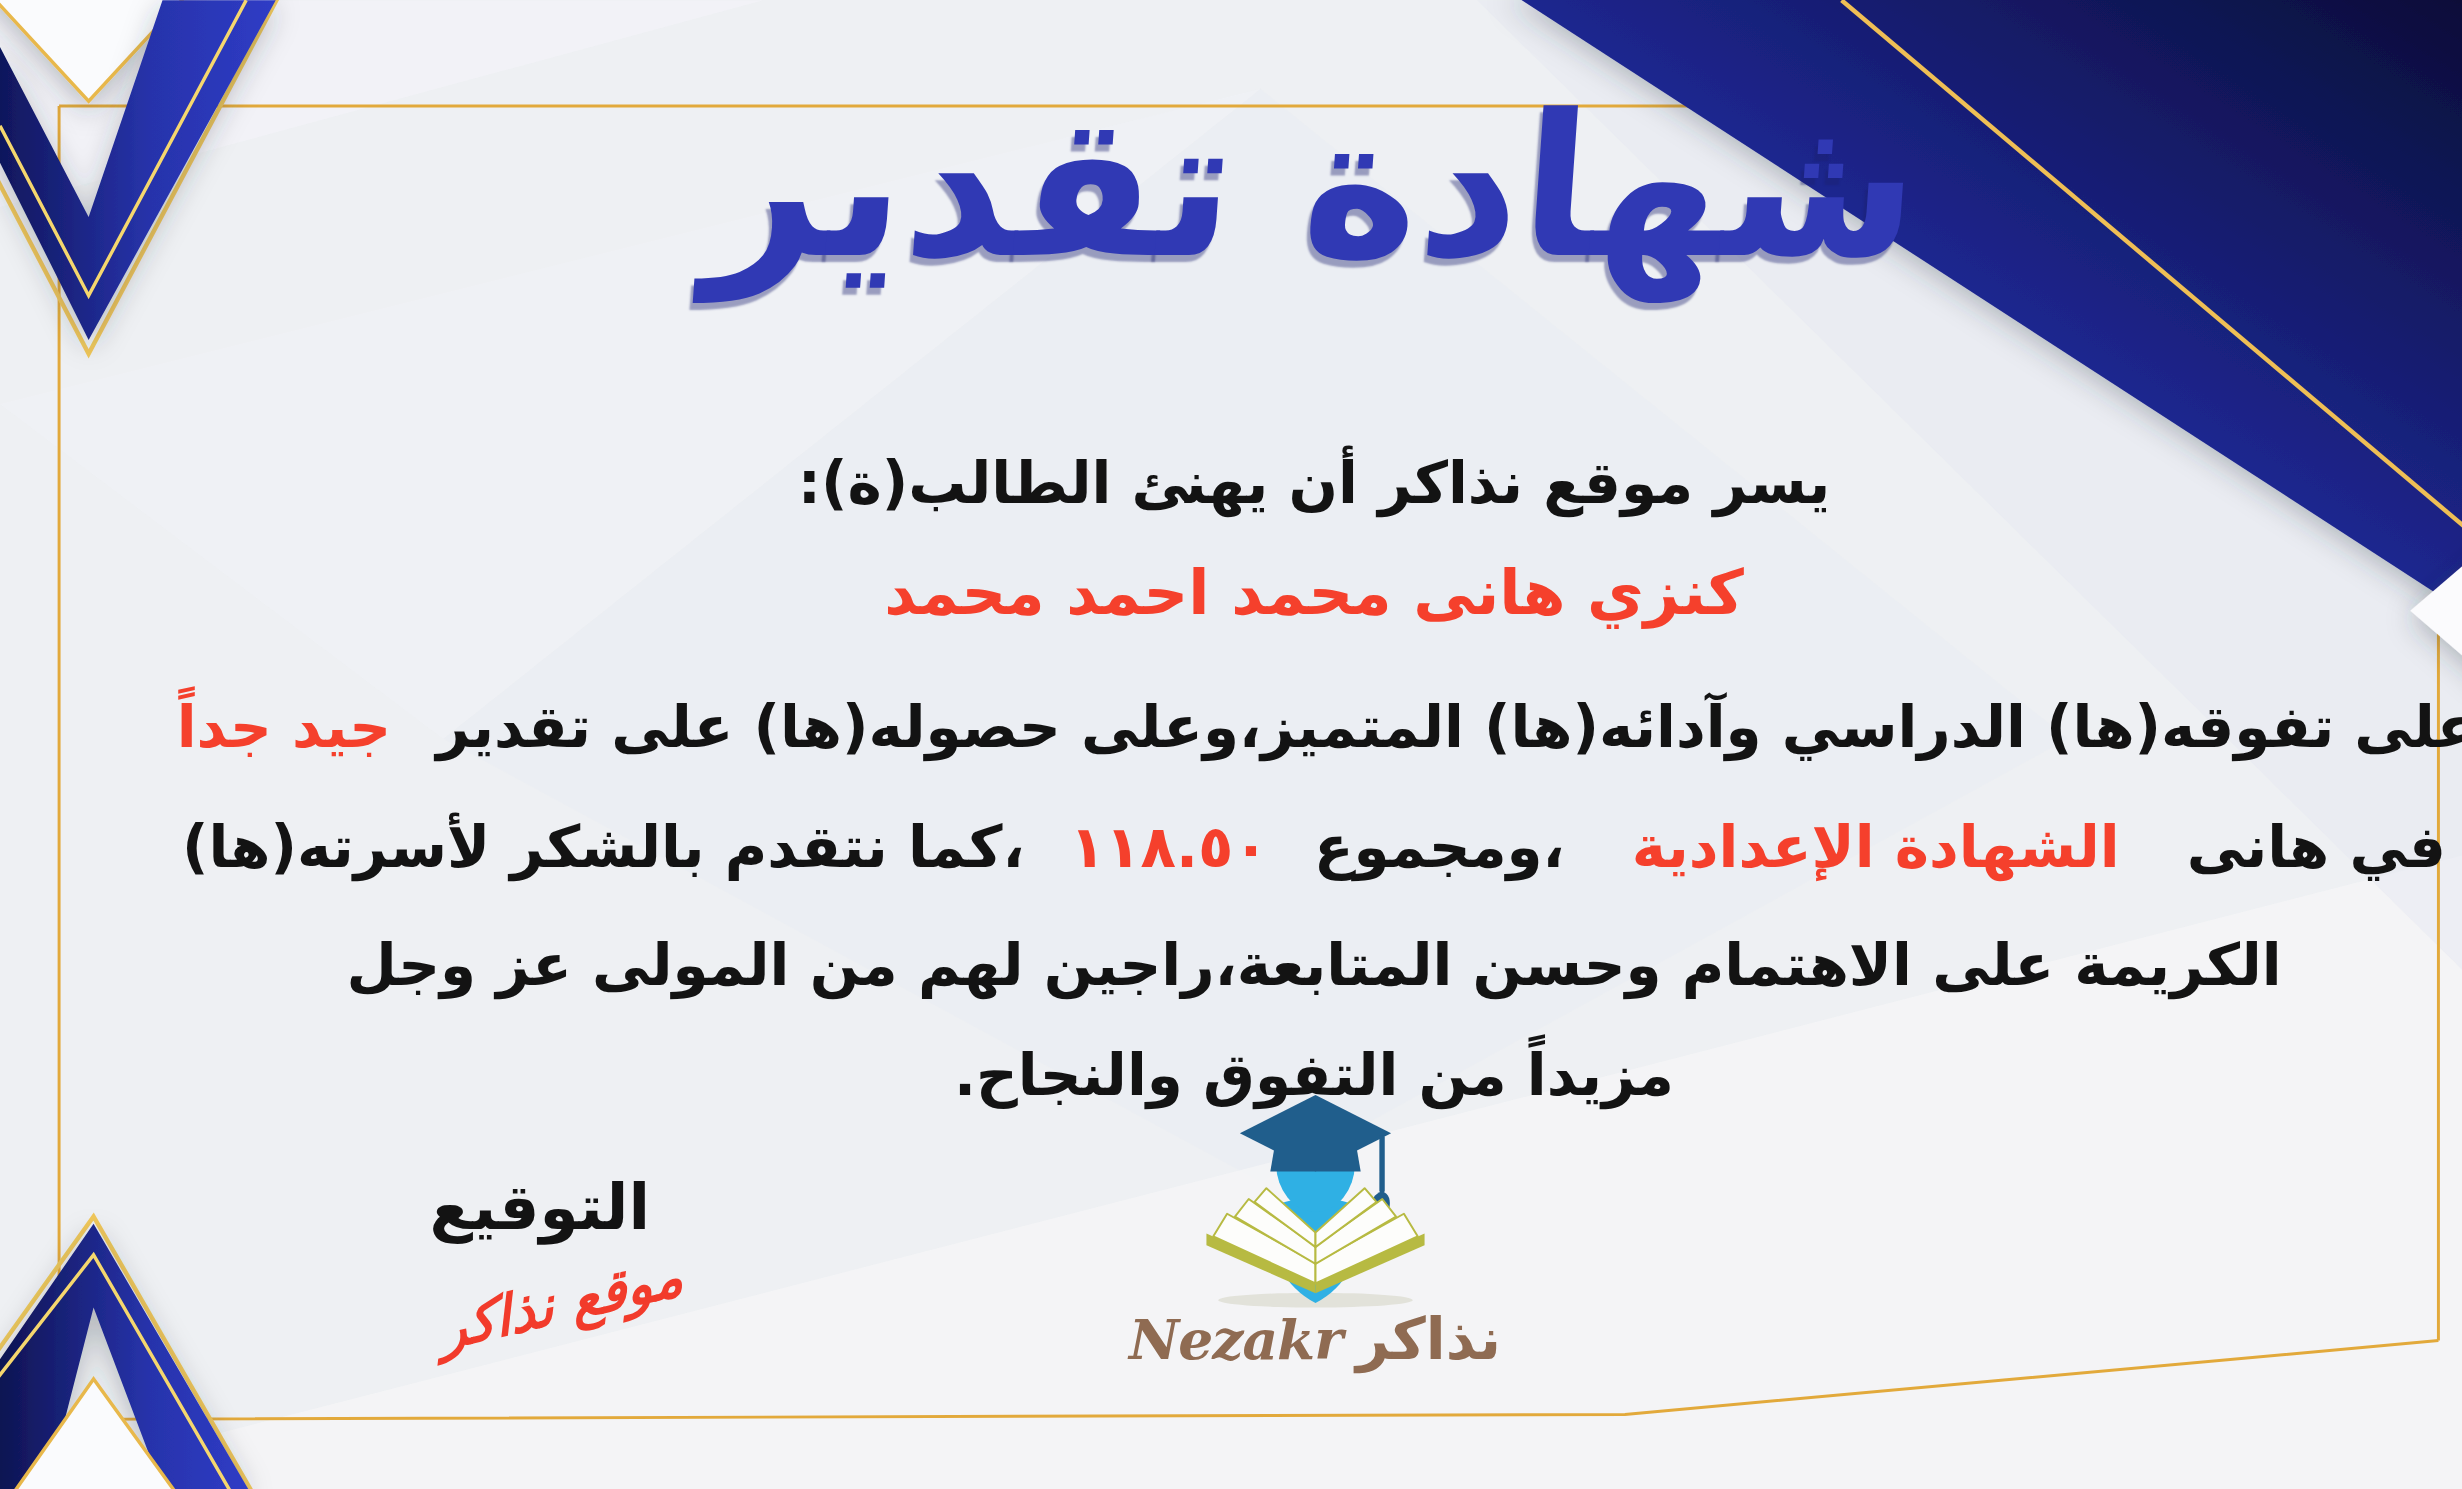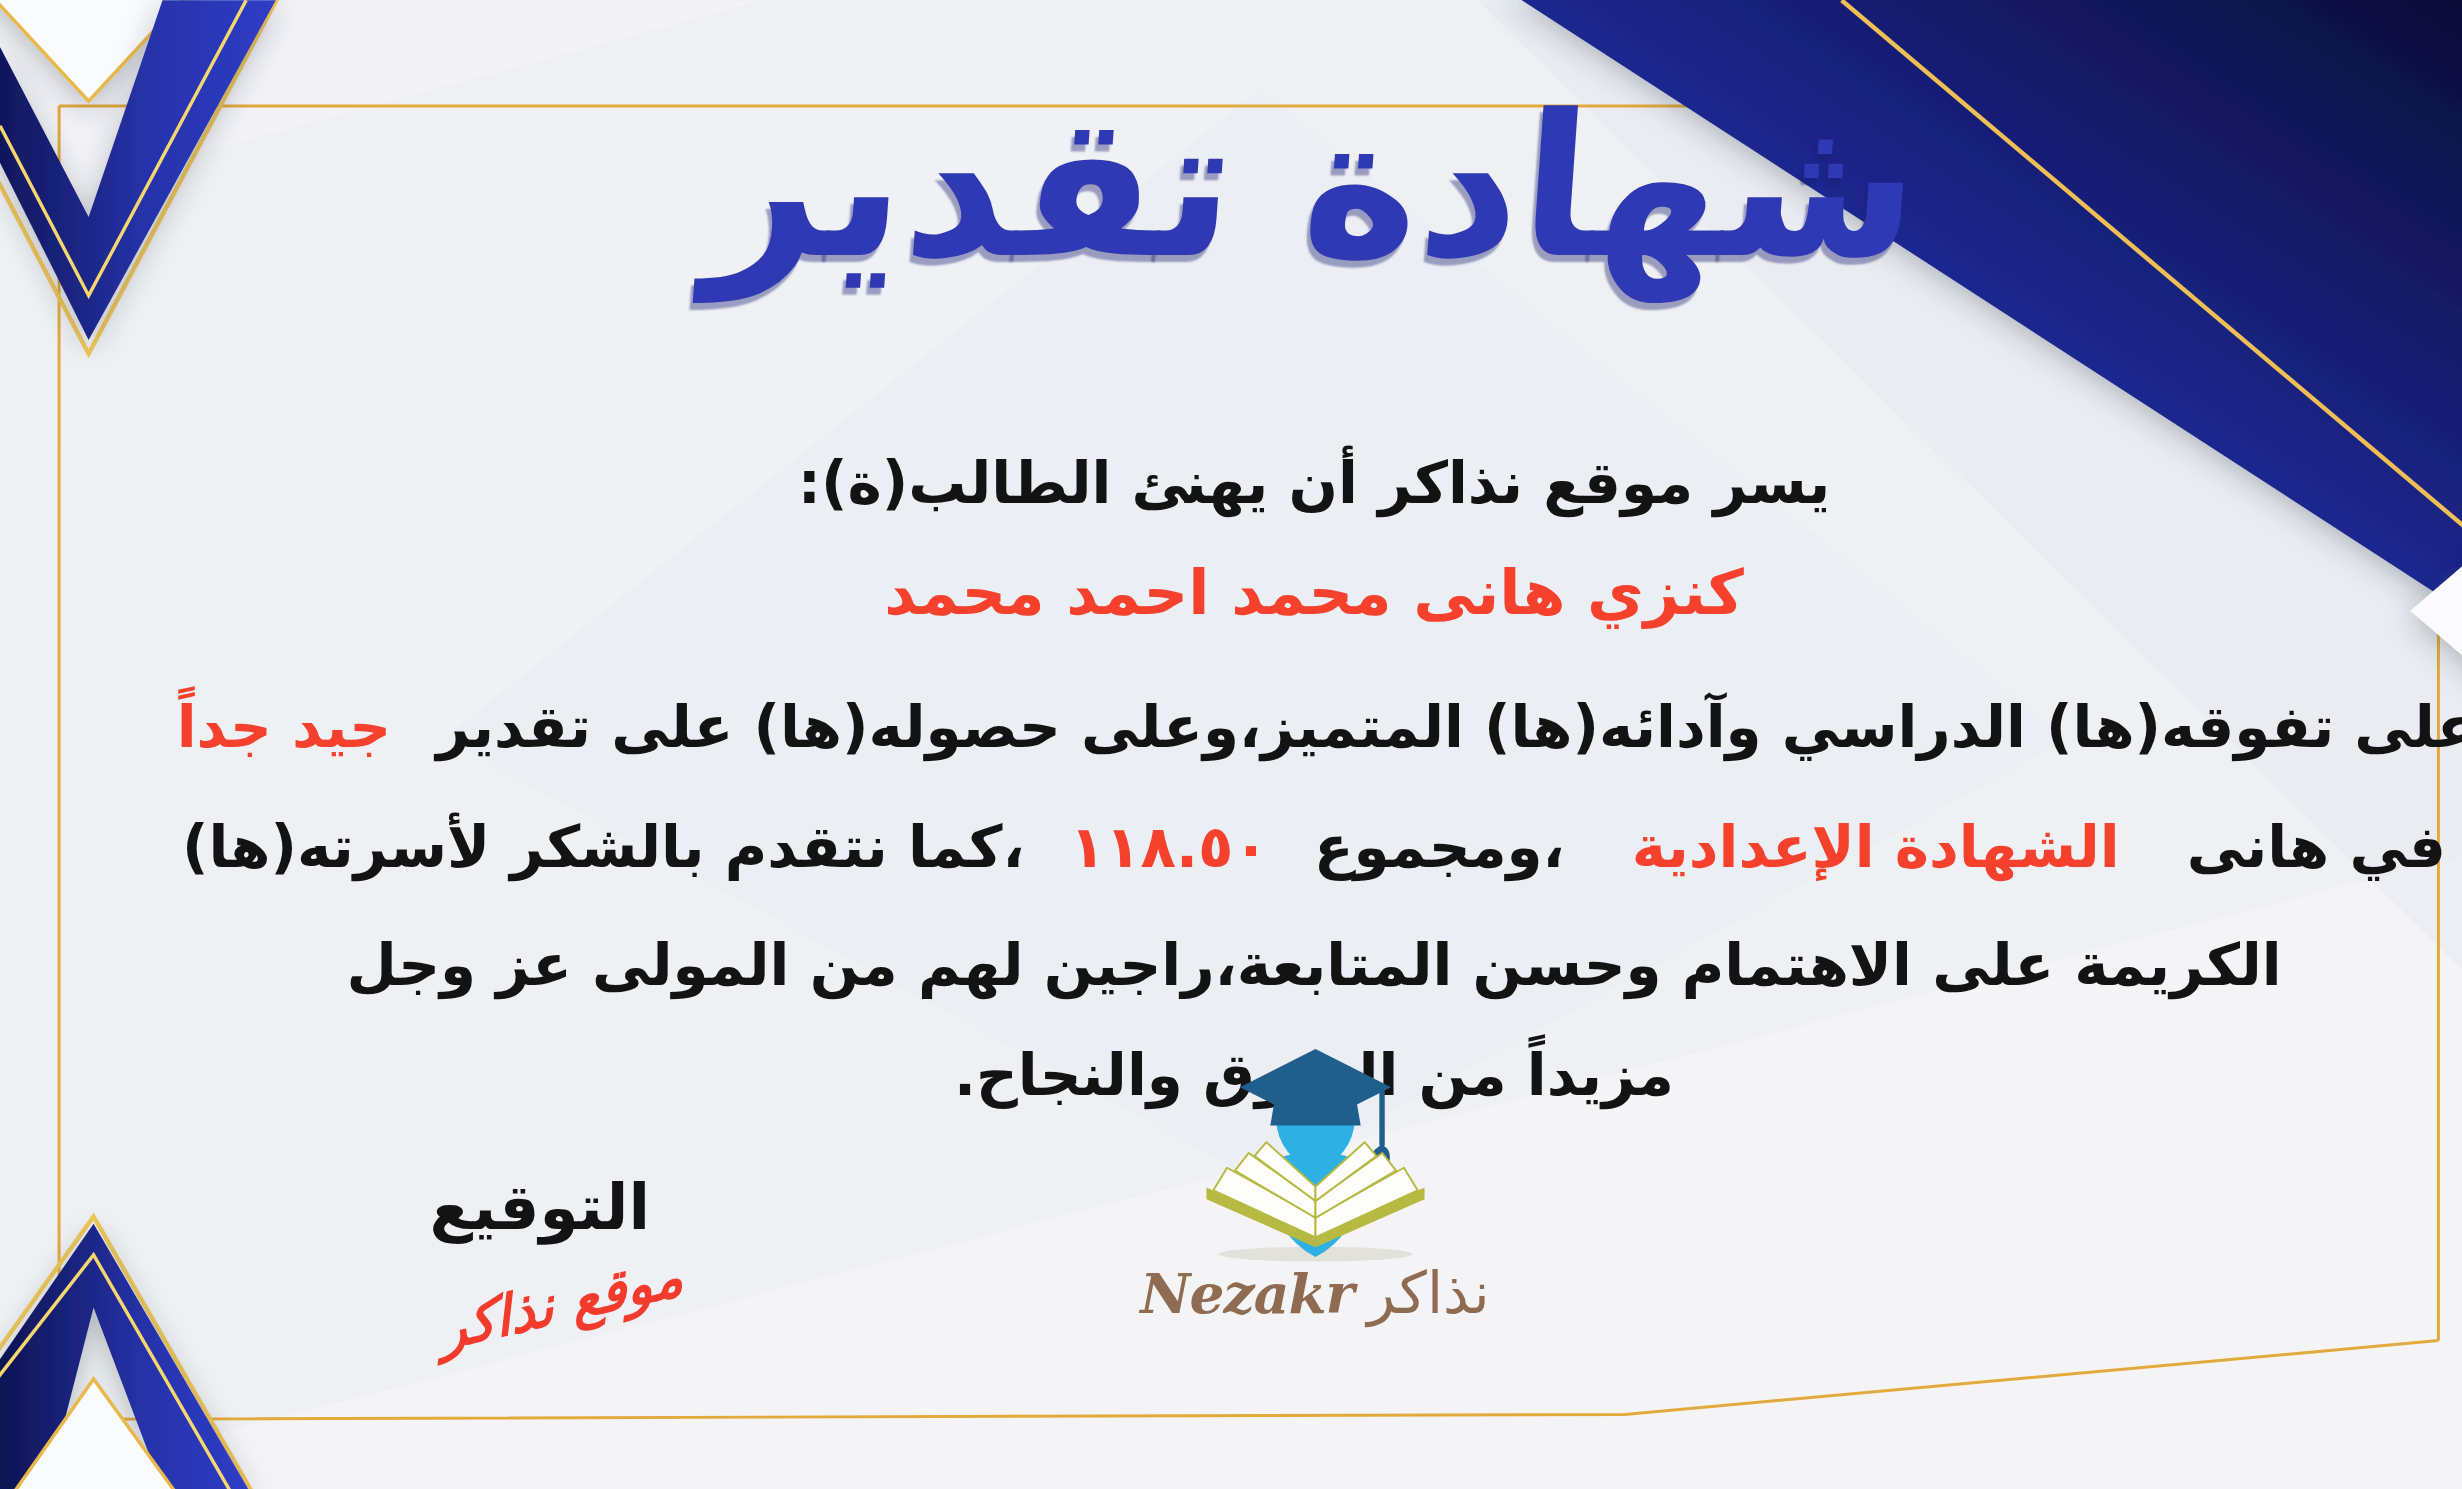--- a/index.html
+++ b/index.html
@@ -34,34 +34,34 @@
     position:absolute;z-index:3;left:355px;top:1171px;width:295px;
     direction:rtl;
     font-size:63px;font-weight:bold;color:#131313;
   }
   .sig-script{
     position:absolute;z-index:3;left:374px;top:1271px;width:374px;
     text-align:center;direction:rtl;
     font-size:55px;font-weight:bold;font-style:italic;color:#F23B2B;
     transform:rotate(-13deg) skewX(-6deg);
   }
-  .logo{position:absolute;z-index:3;left:1118px;top:1042px;width:394px;text-align:center;}
+  .logo{position:absolute;z-index:3;left:1118px;top:1088px;width:394px;text-align:center;}
   .logo-mark{display:block;margin:0 auto;}
   .logo-text{
     margin-top:-4.9px;
     display:flex;align-items:baseline;justify-content:center;gap:13.8px;
     direction:ltr;
   }
   .logo-latin{
     font-family:"DejaVu Serif",serif;
     font-weight:bold;font-style:italic;
     font-size:55px;color:#8F6B52;letter-spacing:-1px;
   }
   .logo-arabic{
-    font-size:58px;font-weight:normal;color:#8F6B52;direction:rtl;
+    font-size:58px;font-weight:bold;color:#8F6B52;direction:rtl;
   }
 </style>
 </head>
 <body>
 
 <div class="canvas">
 
   <svg class="deco" width="2628" height="1490" viewBox="0 0 5337 3025">
     <defs>
       <linearGradient id="gradTL" x1="0" y1="0" x2="1" y2="0">

